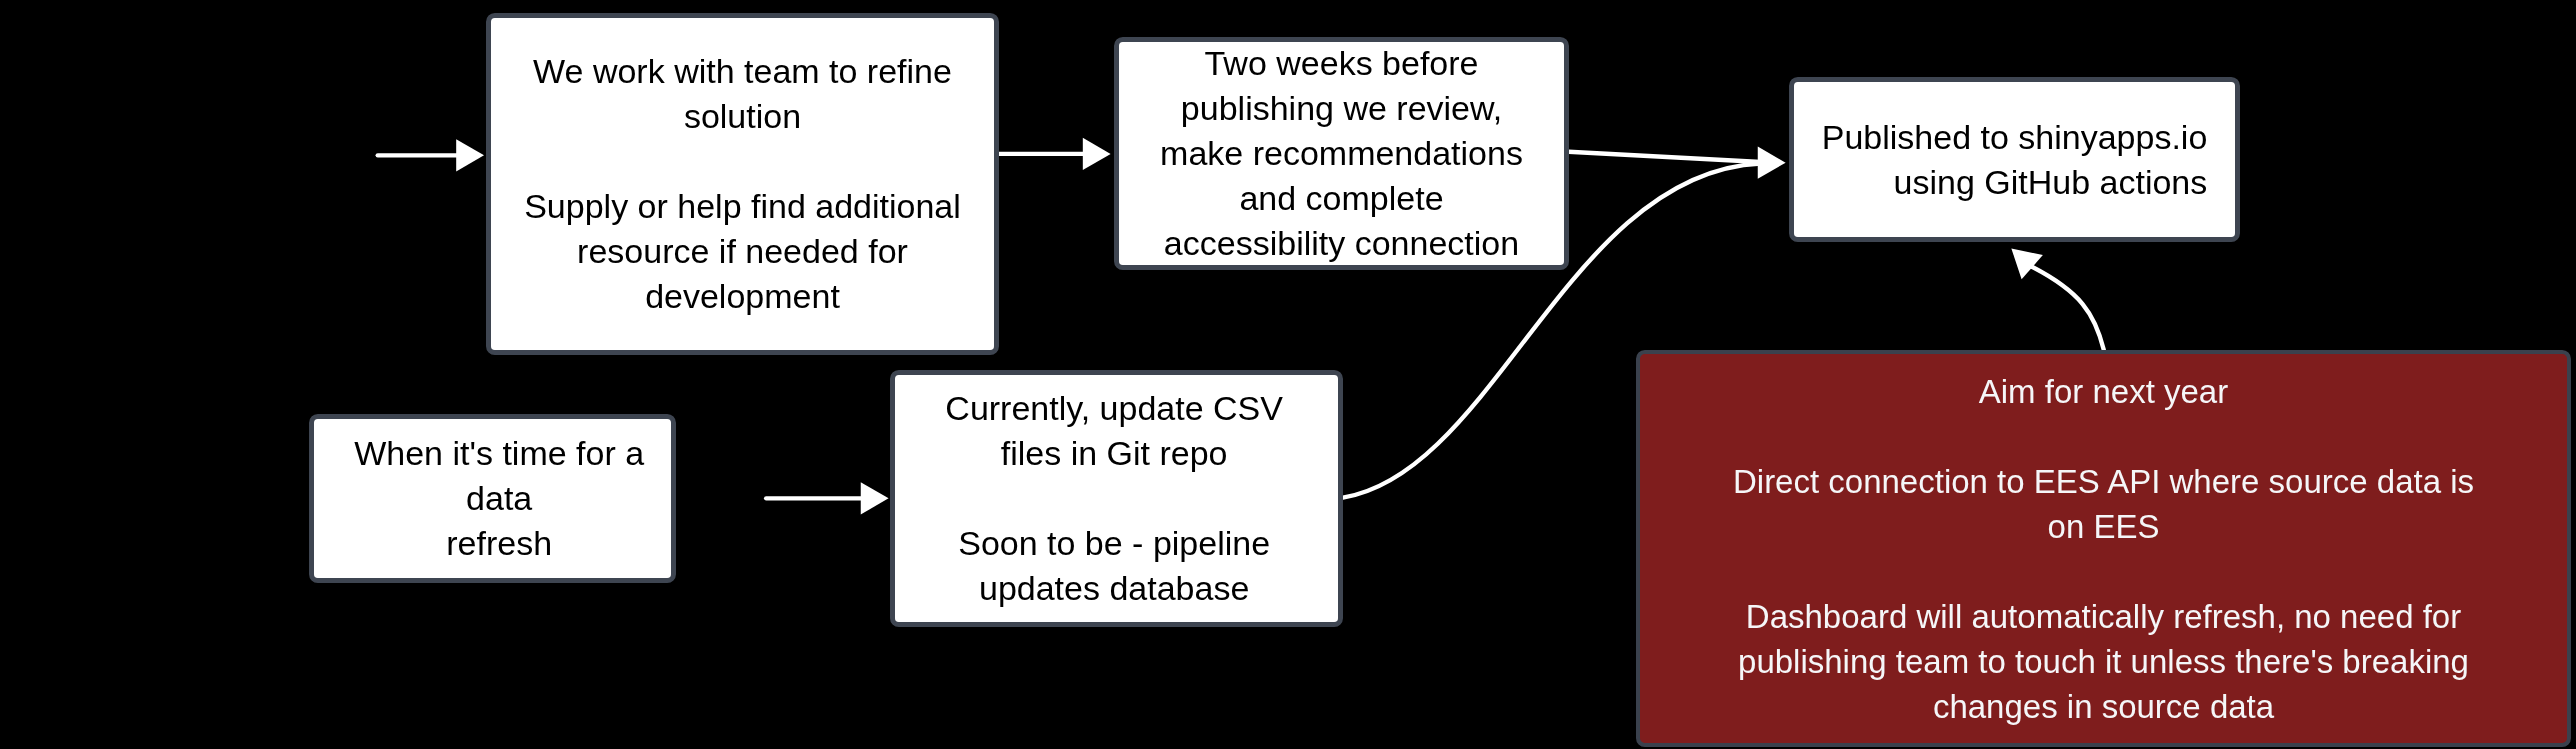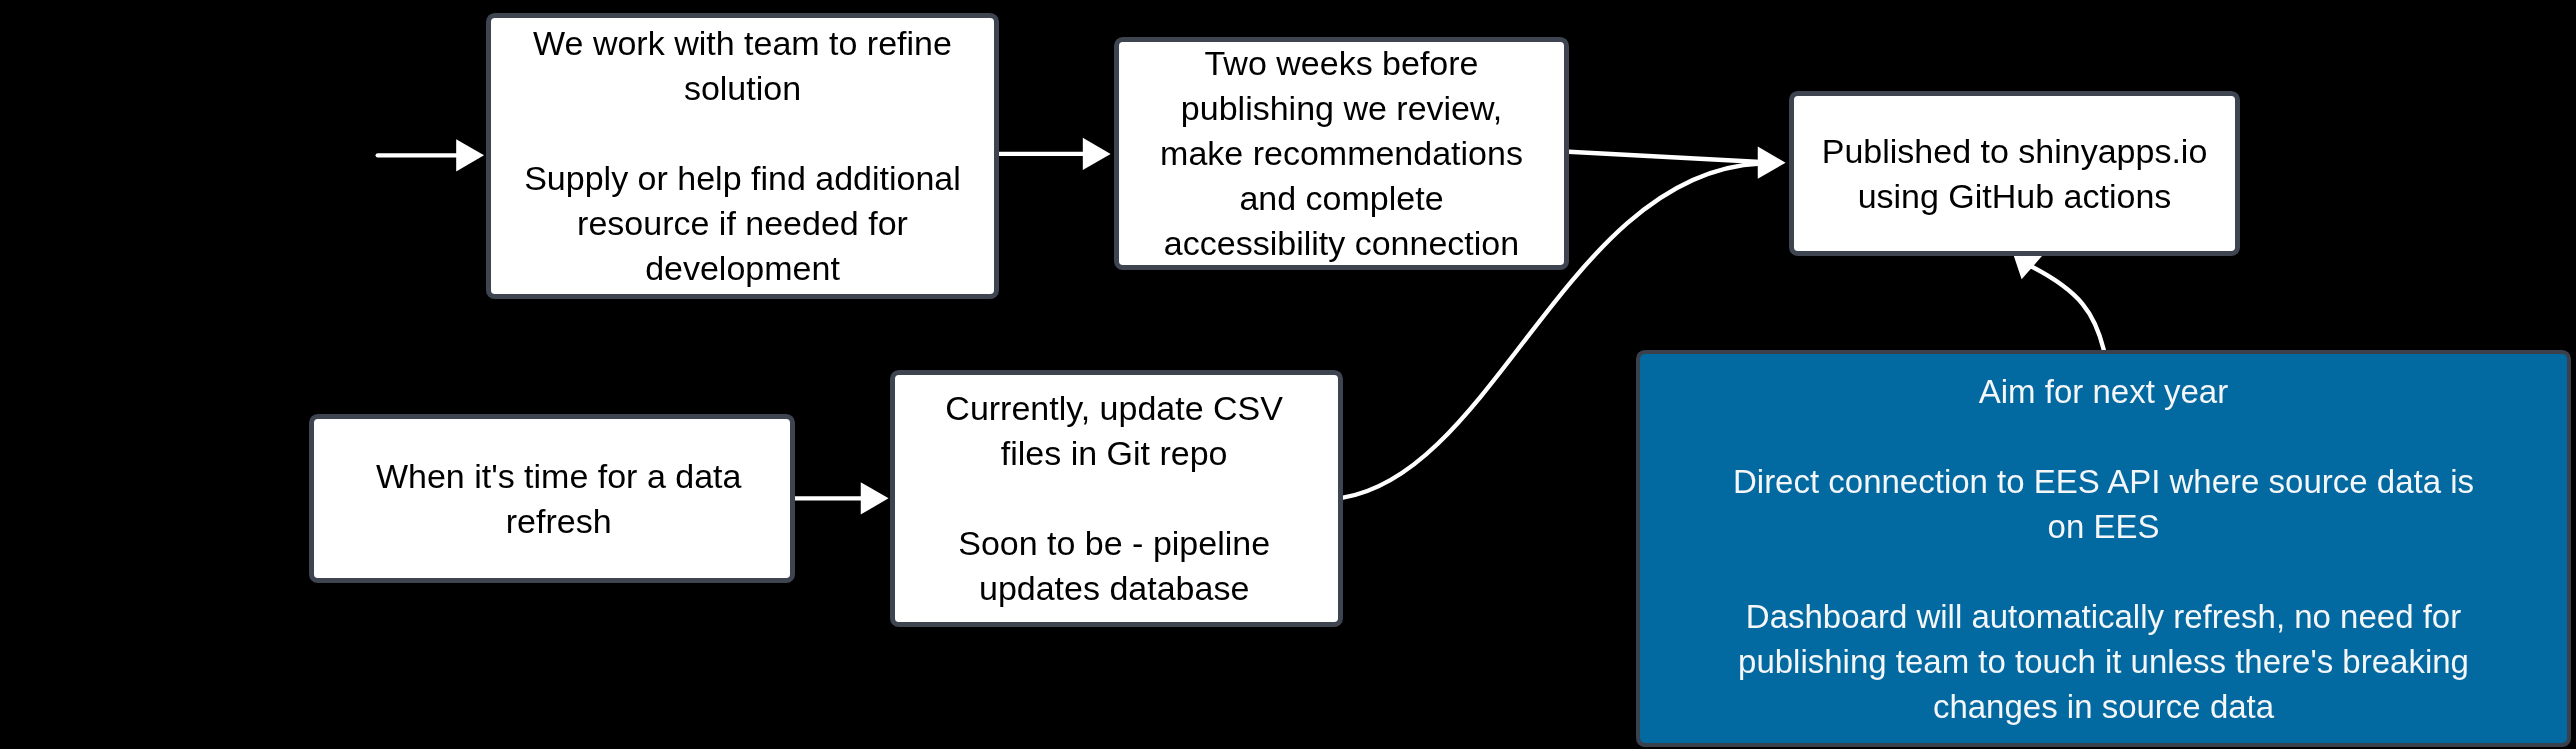--- a/index.html
+++ b/index.html
@@ -28,28 +28,28 @@
     color: #000000;
     background: #ffffff;
     border: 5.9px solid #3e4551;
     border-radius: 8.8px;
     padding: 5.9px 11.7px;
   }
   .n-start {
     left: 11px; top: 3.7px; width: 367px; height: 303px;
     border-radius: 50%;
   }
-  .n-refine    { left: 486px;  top: 13px;  width: 513px;  height: 286px; }
+  .n-refine    { left: 486px;  top: 13px;  width: 513px;  height: 342px; }
   .n-review    { left: 1114px; top: 37px;  width: 455px;  height: 233px; }
-  .n-published { left: 1789px; top: 91px; width: 451px;  height: 165px; }
-  .n-refresh   { left: 309px;  top: 414px; width: 486px;  height: 169px; padding-left: 25px; }
+  .n-published { left: 1789px; top: 77px; width: 451px;  height: 165px; text-align: right; }
+  .n-refresh   { left: 309px;  top: 414px; width: 367px;  height: 169px; padding-left: 25px; }
   .n-currently { left: 890px; top: 370px; width: 453px;  height: 257px; padding-left: 7px; }
   .n-aim {
     left: 1636px; top: 350px; width: 935px; height: 397px;
-    background: #0369a1;
+    background: #7f1d1d;
     border: 4.4px solid #3a414d;
     color: #f5f6f8;
     font-size: 33px;
   }
   #connectors {
     position: absolute;
     left: 0; top: 0;
     width: 2576px;
     height: 749px;
     pointer-events: none;

